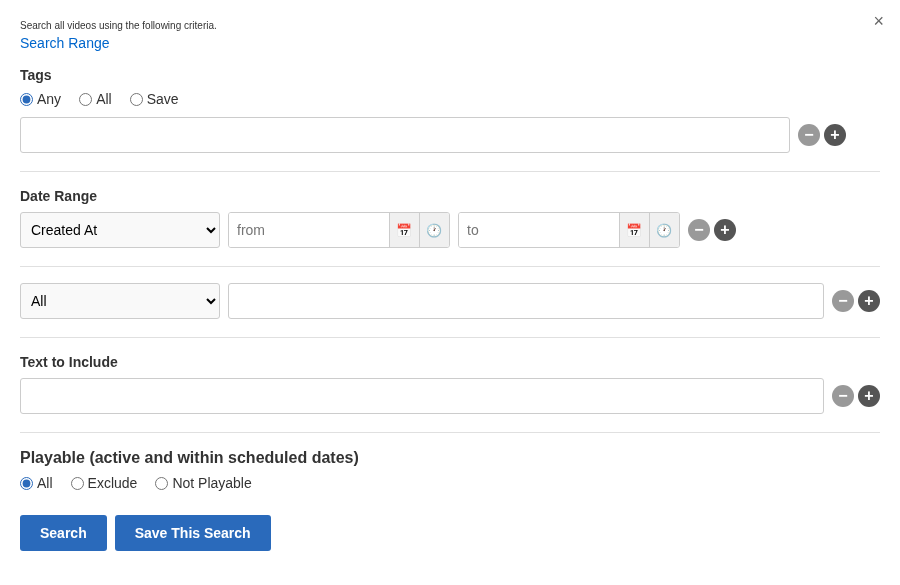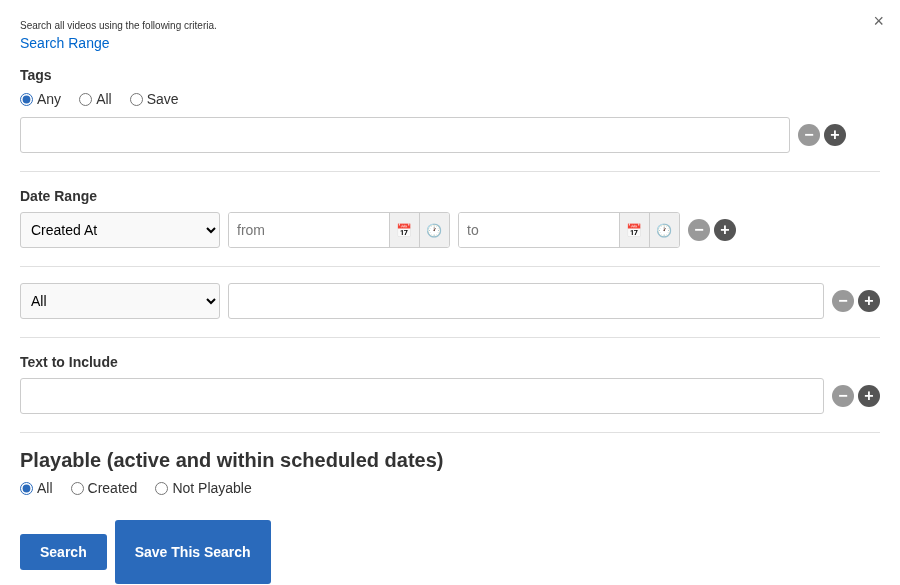--- a/index.html
+++ b/index.html
@@ -197,21 +197,21 @@
       font-size: 14px;
     }
 
     .playable-section {
       margin-bottom: 24px;
     }
 
     .playable-label {
       font-weight: bold;
       margin-bottom: 8px;
-      font-size: 20px;
+      font-size: 16px;
     }
 
     .button-row {
       display: flex;
       align-items: center;
       gap: 8px;
       margin-top: 8px;
     }
 
     .btn-search {
@@ -222,21 +222,21 @@
       font-size: 14px;
       border-radius: 3px;
       cursor: pointer;
       font-weight: bold;
     }
 
     .btn-save {
       background-color: #2a6abb;
       color: #fff;
       border: none;
-      padding: 24px 20px;
+      padding: 10px 20px;
       font-size: 14px;
       border-radius: 3px;
       cursor: pointer;
       font-weight: bold;
     }
 
     input[type="radio"] {
       accent-color: #2a6abb;
     }
   </style>
@@ -344,21 +344,21 @@
 
 <div class="playable-section">
   <div class="playable-label">Playable (active and within scheduled dates)</div>
   <div class="radio-group">
     <label>
       <input type="radio" name="playable" value="All" checked="" style="">
       <span>All</span>
     </label>
     <label>
       <input type="radio" name="playable" value="Playable" style="">
-      <span>Created</span>
+      <span>Exclude</span>
     </label>
     <label>
       <input type="radio" name="playable" value="Not Playable" style="">
       <span>Not Playable</span>
     </label>
   </div>
 </div>
 
 
 <div class="button-row">

